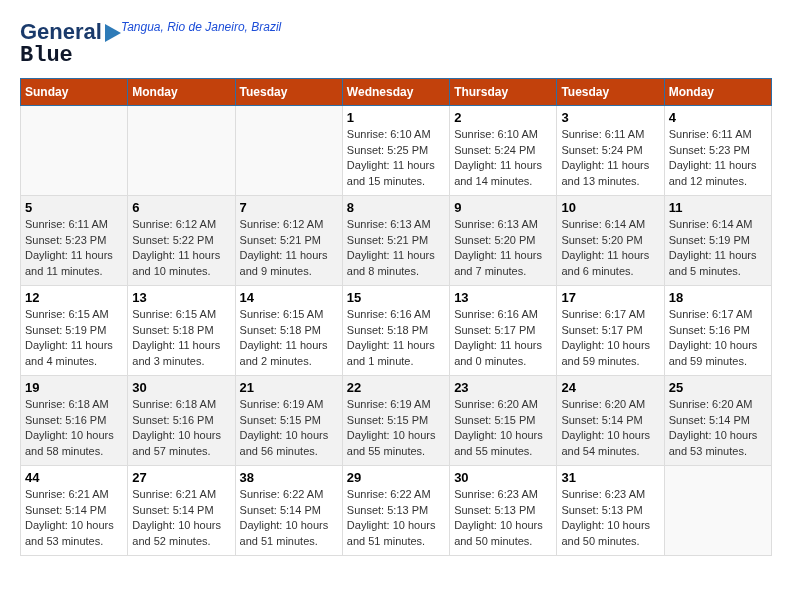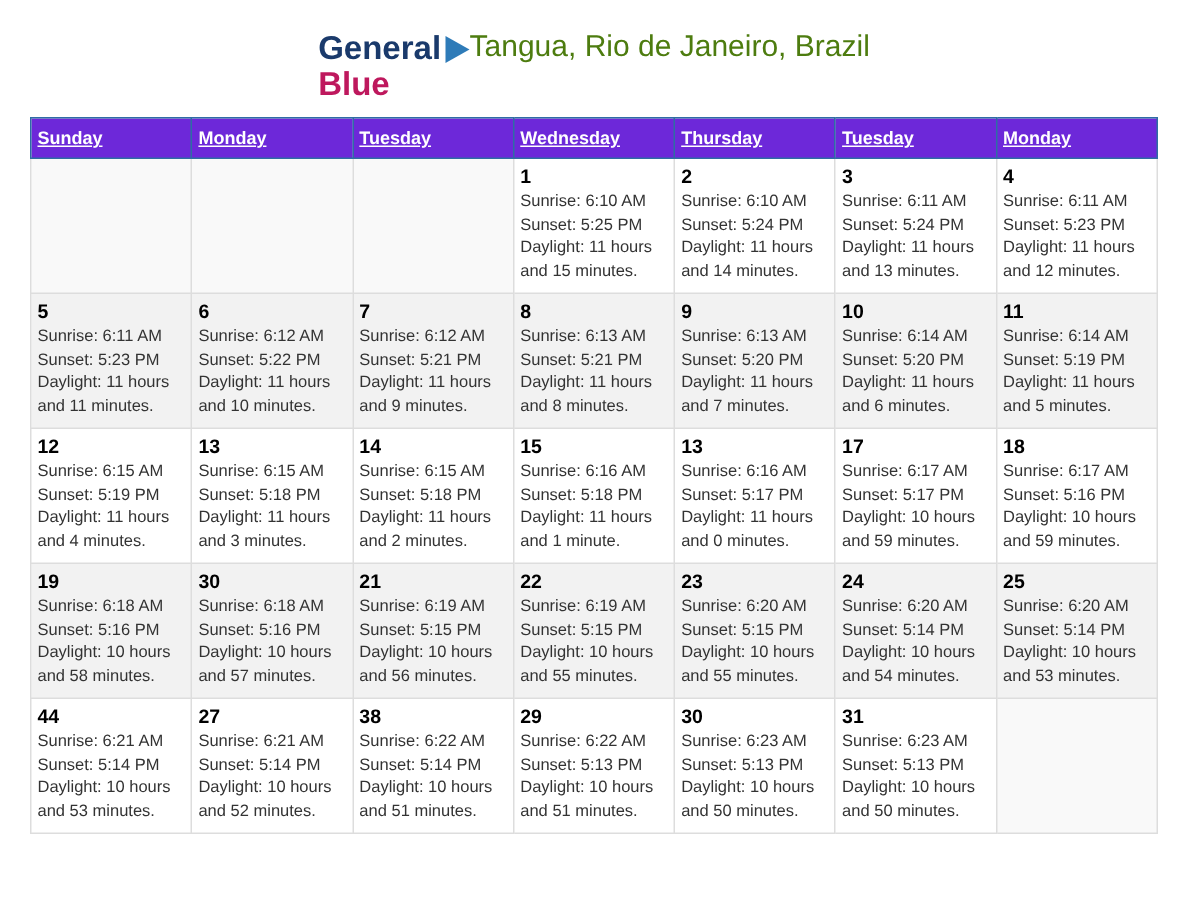--- a/index.html
+++ b/index.html
@@ -5,59 +5,60 @@
     * { box-sizing: border-box; margin: 0; padding: 0; }
     body {
       font-family: Arial, sans-serif;
       background: #fff;
       width: 792px;
       min-height: 612px;
       padding: 20px;
     }
     .header {
       display: flex;
-      justify-content: center;
+      justify-content: flex-start;
       align-items: flex-start;
       margin-bottom: 10px;
     }
     .logo {
       display: flex;
       flex-direction: column;
       align-items: flex-start;
     }
     .logo-text {
       font-size: 22px;
       font-weight: bold;
       color: #1a3a6b;
       line-height: 1.1;
     }
     .logo-blue {
-      color: #be185d;
+      color: #0f172a;
+      font-family: Liberation Mono, monospace;
     }
     .title-section {
       text-align: right;
     }
     .month-title {
       font-size: 36px;
       font-weight: bold;
       color: #1a1a1a;
     }
     .location {
-      font-size: 20px;
-      color: #4d7c0f;
+      font-size: 12px;
+      color: #1d4ed8;
+      font-style: italic;
     }
     table {
       width: 100%;
       border-collapse: collapse;
       font-size: 11px;
     }
     thead tr {
-      background-color: #6d28d9;
+      background-color: #c2410c;
       color: #fff;
-      text-decoration: underline;
     }
     thead th {
       padding: 6px 4px;
       text-align: left;
       font-weight: bold;
       font-size: 12px;
       border: 1px solid #2e6da4;
     }
     tbody tr {
       border-bottom: 1px solid #ccc;

